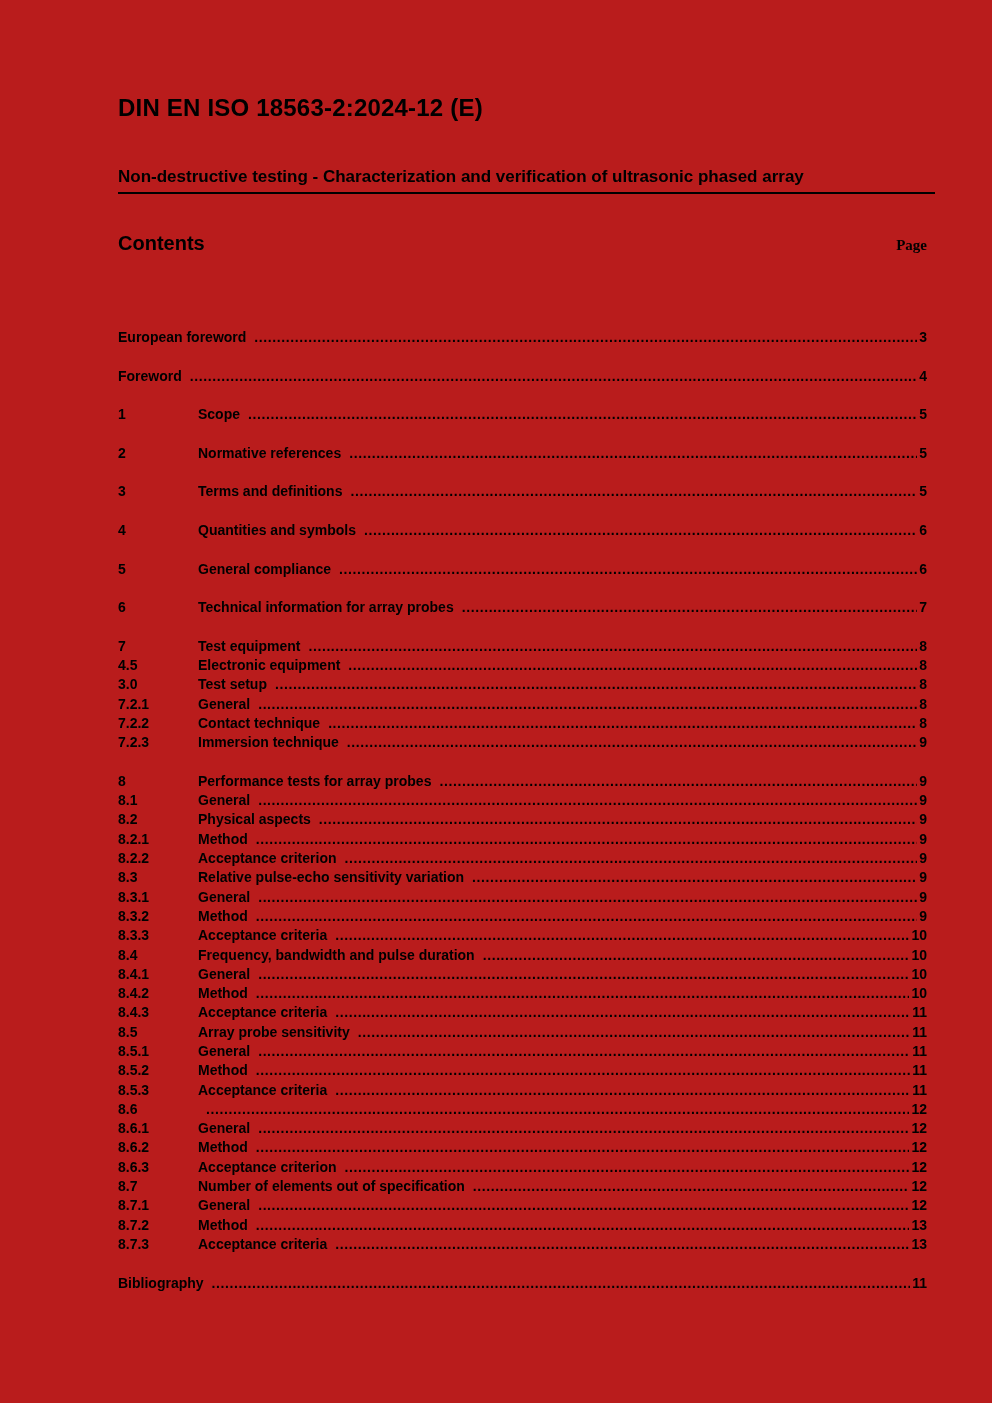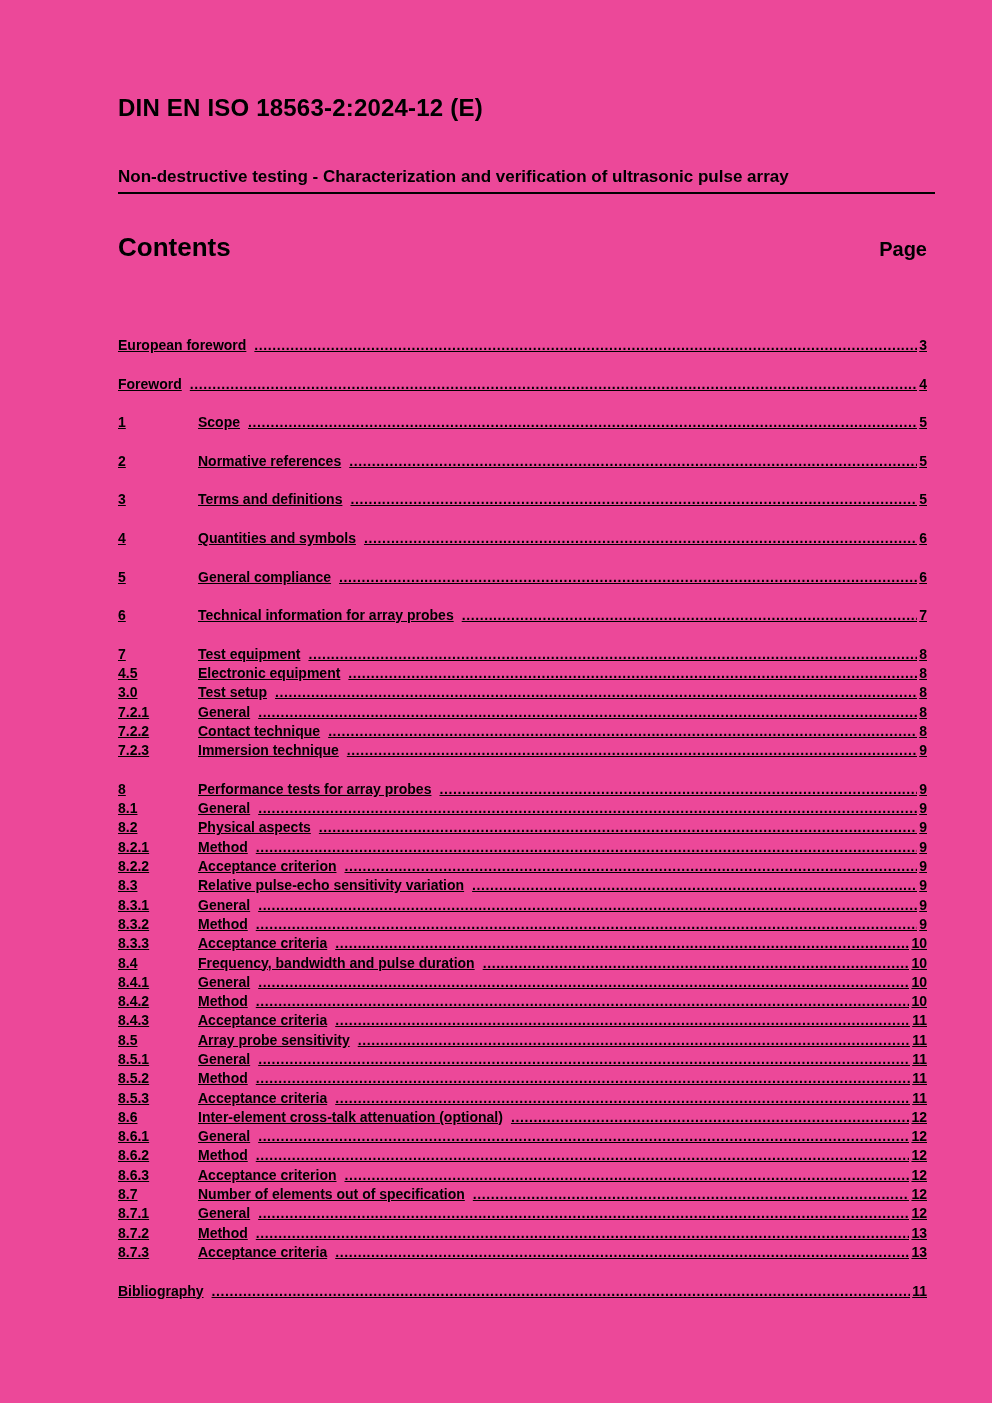--- a/index.html
+++ b/index.html
@@ -7,21 +7,21 @@
   body {
     width: 992px;
     height: 1403px;
     color: #000;
     font-family: "Liberation Sans", "DejaVu Sans", sans-serif;
     overflow: hidden;
   }
   .page {
     width: 992px;
     height: 1403px;
-    background: #ec4899;
+    background: #b91c1c;
     position: relative;
   }
   .content {
     margin-left: 118px;
     width: 817px;
     padding-top: 93px;
   }
   .doc-id {
     font-size: 24px;
     line-height: 29px;
@@ -38,33 +38,34 @@
   }
   .doc-title div { white-space: nowrap; }
   .contents-row {
     margin-top: 38px;
     display: flex;
     justify-content: space-between;
     align-items: baseline;
     padding-right: 8px;
   }
   .contents-heading {
-    font-size: 26px;
+    font-size: 20px;
     font-weight: 700;
   }
   .page-col-label {
-    font-size: 20px;
-    font-weight: 700;
+    font-size: 15px;
+    font-weight: 700;
+    font-family: Liberation Serif, serif;
   }
   .toc {
     margin-top: 73px;
     font-size: 14px;
     font-weight: 700;
   }
-  .toc-group { margin-top: 19.3px; text-decoration: underline; }
+  .toc-group { margin-top: 19.3px; }
   .toc-group:first-child { margin-top: 0; }
   .toc-row {
     display: flex;
     align-items: baseline;
     line-height: 19.3px;
     padding-right: 8px;
   }
   .toc-num { flex: 0 0 80px; }
   .toc-label { flex: 0 0 auto; white-space: nowrap; }
   .toc-leader {
@@ -79,21 +80,21 @@
 </style>
 </head>
 <body>
 
 <div class="page">
   <div class="content">
 
     <h1 class="doc-id">DIN EN ISO 18563-2:2024-12 (E)</h1>
 
     <div class="doc-title">
-      <div>Non-destructive testing - Characterization and verification of ultrasonic pulse array</div>
+      <div>Non-destructive testing - Characterization and verification of ultrasonic phased array</div>
     </div>
 
     <div class="contents-row">
       <h2 class="contents-heading">Contents</h2>
       <span class="page-col-label">Page</span>
     </div>
 
     <div class="toc">
         <div class="toc-group">
           <div class="toc-row">
@@ -293,21 +294,20 @@
             <span class="toc-page">11</span>
           </div>
           <div class="toc-row">
             <span class="toc-num">8.5.3</span>
             <span class="toc-label">Acceptance criteria</span>
             <span class="toc-leader" aria-hidden="true">............................................................................................................................................................................................................................................................................................................</span>
             <span class="toc-page">11</span>
           </div>
           <div class="toc-row">
             <span class="toc-num">8.6</span>
-            <span class="toc-label">Inter-element cross-talk attenuation (optional)</span>
             <span class="toc-leader" aria-hidden="true">............................................................................................................................................................................................................................................................................................................</span>
             <span class="toc-page">12</span>
           </div>
           <div class="toc-row">
             <span class="toc-num">8.6.1</span>
             <span class="toc-label">General</span>
             <span class="toc-leader" aria-hidden="true">............................................................................................................................................................................................................................................................................................................</span>
             <span class="toc-page">12</span>
           </div>
           <div class="toc-row">

